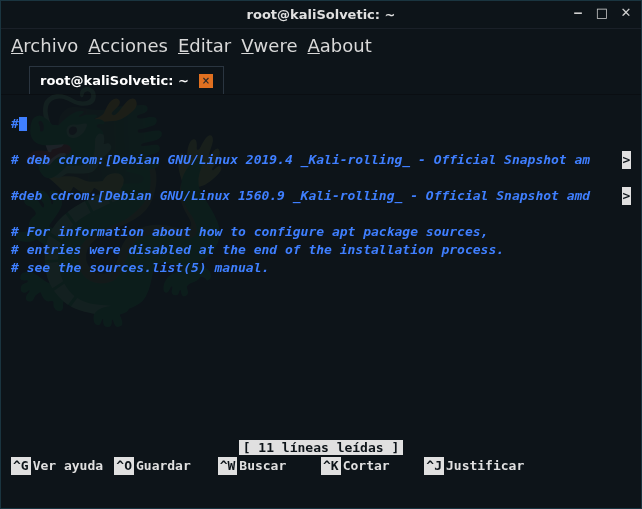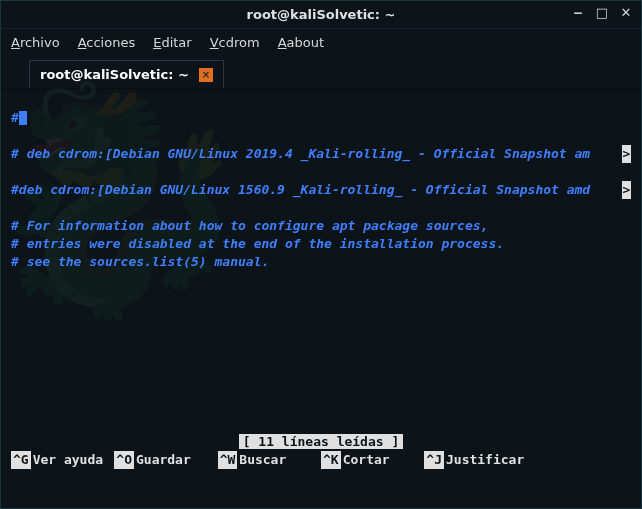--- a/index.html
+++ b/index.html
@@ -40,24 +40,24 @@
       align-items: center;
       justify-content: center;
       color: #d0d0d0;
       font-size: 13px;
       font-weight: bold;
       cursor: pointer;
     }
     .menubar {
       background: #0d1419;
       font-family: "DejaVu Sans", sans-serif;
-      font-size: 13px;
+      font-size: 18px;
       padding: 6px 10px;
       display: flex;
-      gap: 18px;
+      gap: 10px;
       color: #d8d8d8;
     }
     .menu-item { cursor: pointer; }
     .menu-item .underline { text-decoration: underline; }
     .tabbar {
       display: flex;
       align-items: center;
       padding: 4px 0 0 28px;
       border-bottom: 1px solid #0a0e12;
     }
@@ -187,21 +187,21 @@
     <span class="win-btn">‒</span>
     <span class="win-btn">□</span>
     <span class="win-btn">✕</span>
   </div>
 </div>
 
 <div class="menubar">
   <span class="menu-item"><span class="underline">A</span><span>rchivo</span></span>
   <span class="menu-item"><span class="underline">A</span><span>cciones</span></span>
   <span class="menu-item"><span class="underline">E</span><span>ditar</span></span>
-  <span class="menu-item"><span class="underline">V</span><span>cdrom</span></span>
+  <span class="menu-item"><span class="underline">V</span><span>were</span></span>
   <span class="menu-item"><span class="underline">A</span><span>about</span></span>
 </div>
 
 <div class="tabbar">
   <div class="tab">
     <span>root@kaliSolvetic: ~</span>
     <span class="tab-close">×</span>
   </div>
 </div>
 

